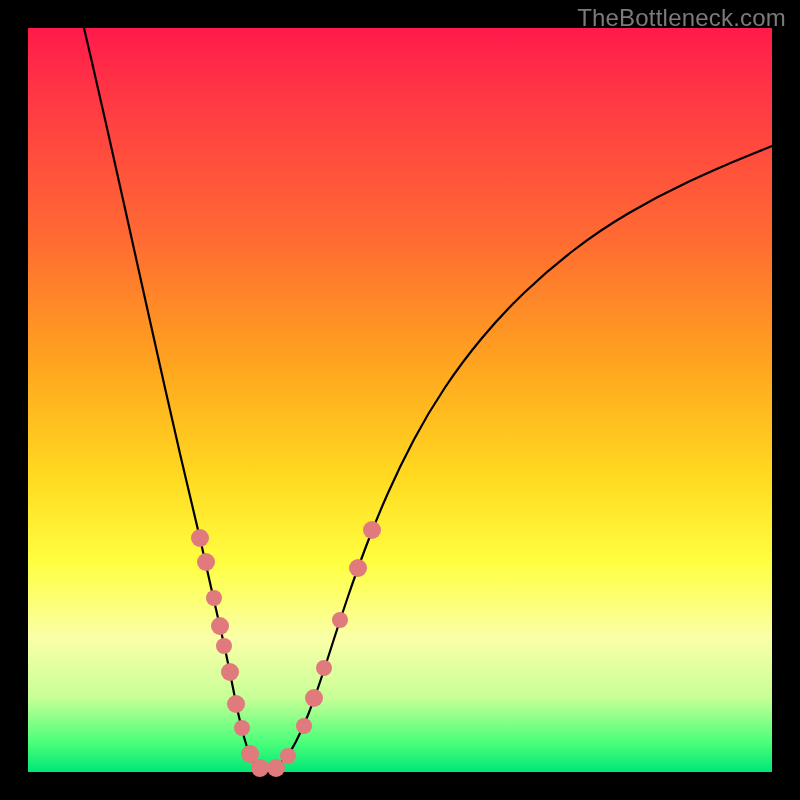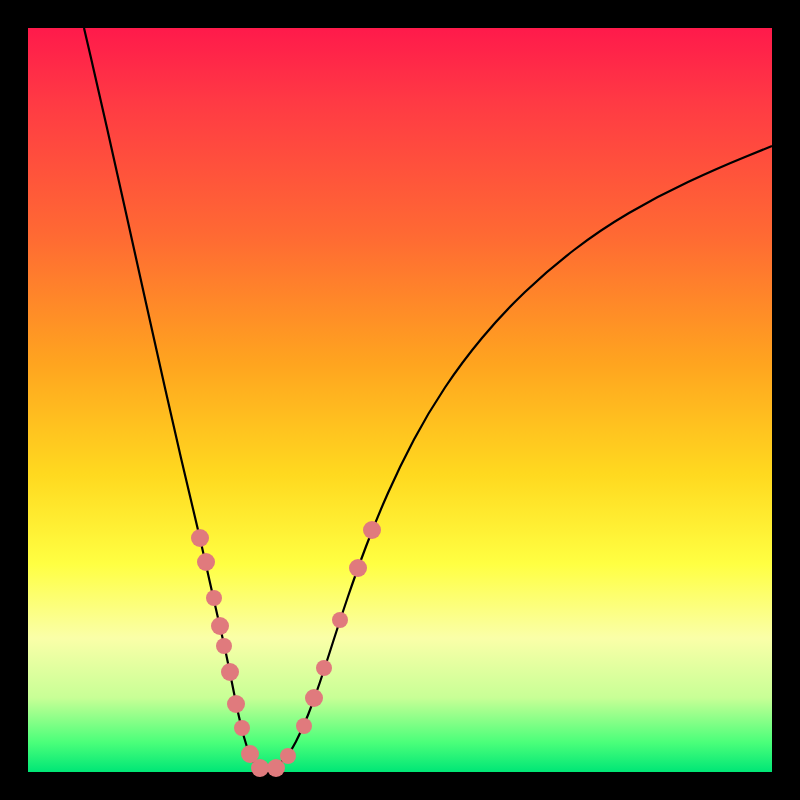--- a/index.html
+++ b/index.html
@@ -64,20 +64,21 @@
   }
   .bead {
     fill: #e07a7d;
     stroke: none;
   }
 </style>
 </head>
 <body>
 
 <div class="frame">
+  <div class="watermark">TheBottleneck.com</div>
 
   <div class="plot">
     <svg class="curves" viewBox="0 0 744 744">
       <path id="left-curve" class="curve" d="M 56 0 Q 56 0 63 30 Q 70 60 79 100 Q 88 140 98 185 Q 108 230 118 275 Q 128 320 137 360 Q 146 400 153 430 Q 160 460 166 485 Q 172 510 177 532.5 Q 182 555 186 572.5 Q 190 590 194 607.5 Q 198 625 201 640 Q 204 655 207 670 Q 210 685 213 697.5 Q 216 710 219 719 Q 222 728 225 733 Q 228 738 232 740 T 236 742"></path>
       <path id="right-curve" class="curve" d="M 236 742 Q 236 742 243 740 Q 250 738 256 731.5 Q 262 725 268 713.5 Q 274 702 280 687 Q 286 672 292 654 Q 298 636 305 614 Q 312 592 320 568.5 Q 328 545 338 518.5 Q 348 492 360 465 Q 372 438 386 411.5 Q 400 385 417 359.5 Q 434 334 454 310 Q 474 286 497 264 Q 520 242 546 222 Q 572 202 601 185 Q 630 168 660 154 Q 690 140 717 129 T 744 118"></path>
       <g id="beads">
           <circle cx="172" cy="510" r="9" class="bead"></circle>
           <circle cx="178" cy="534" r="9" class="bead"></circle>
           <circle cx="186" cy="570" r="8" class="bead"></circle>
           <circle cx="192" cy="598" r="9" class="bead"></circle>

